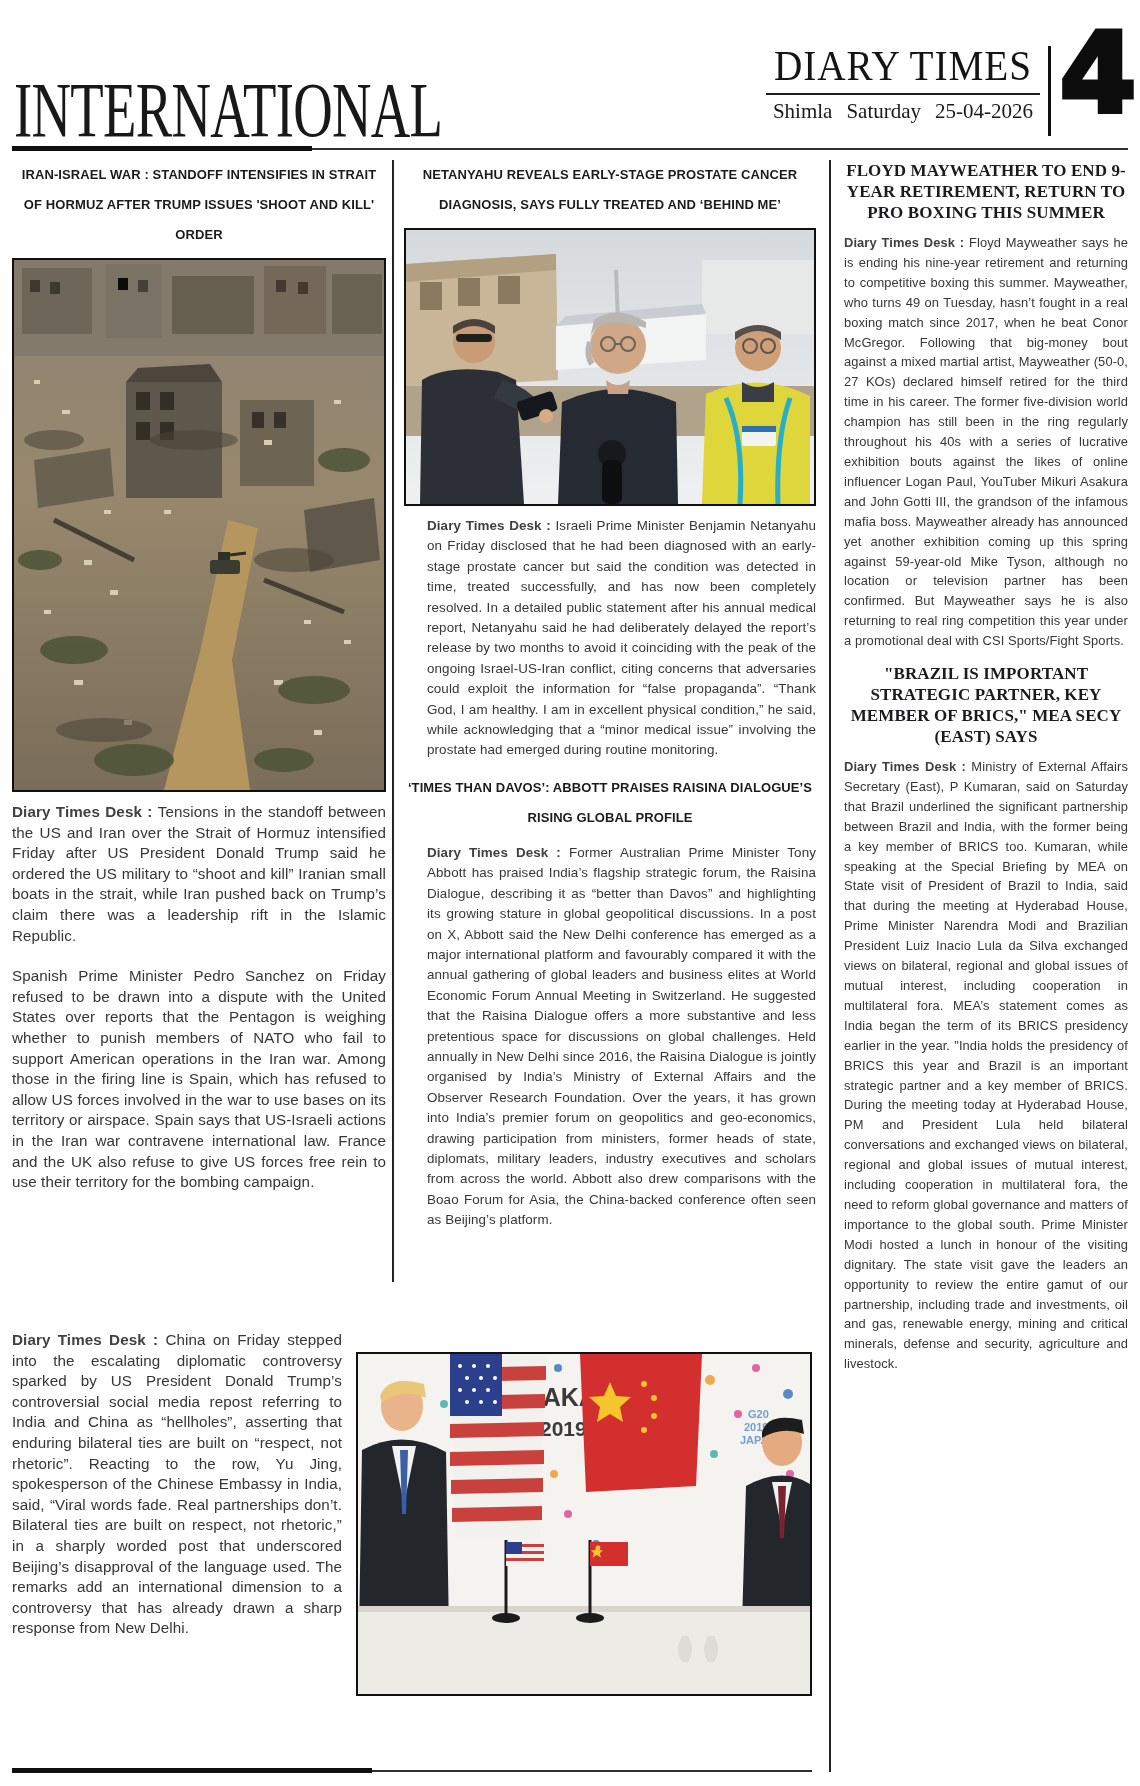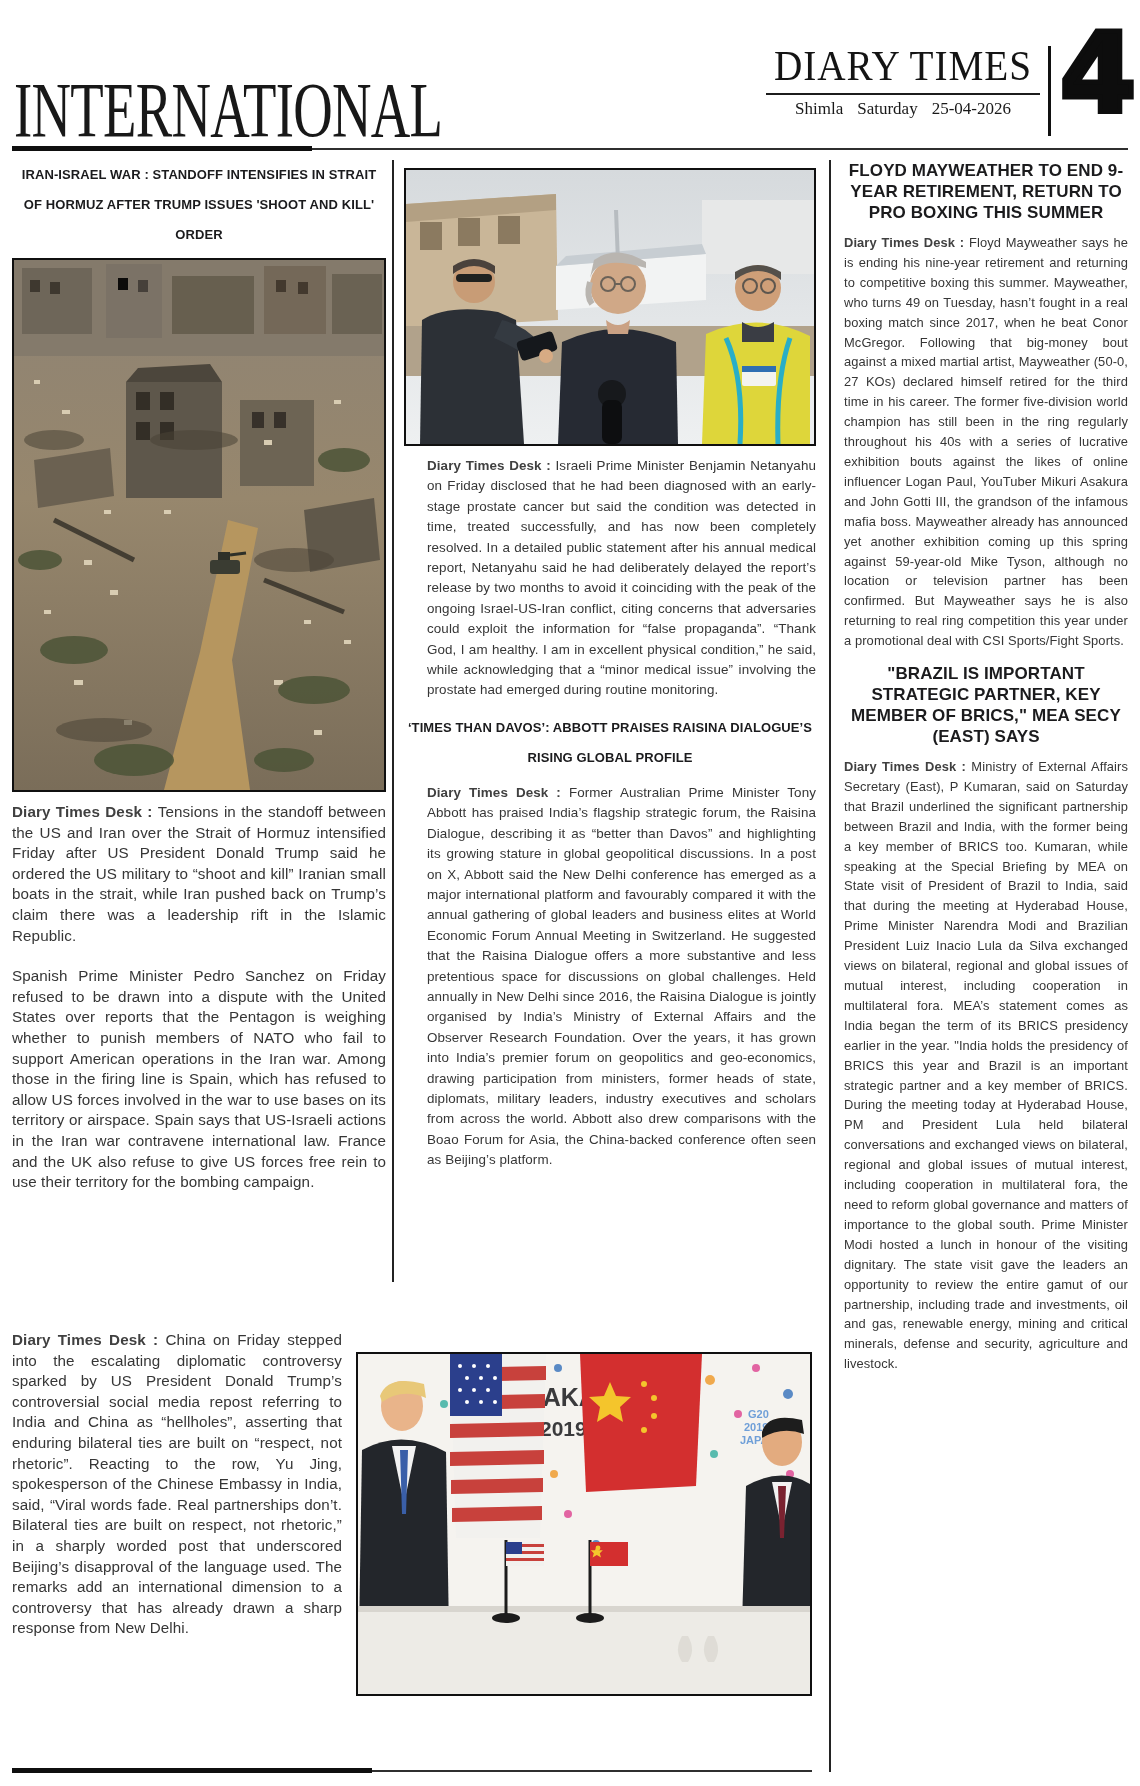--- a/index.html
+++ b/index.html
@@ -15,21 +15,21 @@
     color:#181818; letter-spacing:-1px; white-space:nowrap;
     transform:scale(0.72,1.04); transform-origin:left top;
   }
   .masthead { position:absolute; left:764px; top:40px; width:278px; text-align:center; }
   .mh-title {
     font-family:"Liberation Serif", serif; font-size:40px; color:#141414;
     letter-spacing:1px; white-space:nowrap; transform:scale(0.98,1.08); transform-origin:center top;
   }
   .mh-rule { height:2px; background:#1c1c1c; margin:6px 2px 4px 2px; }
   .mh-date {
-    font-family:"Liberation Serif", serif; font-size:17px; color:#191919;
+    font-family:"Liberation Serif", serif; font-size:21px; color:#191919;
     display:flex; justify-content:center; gap:14px; white-space:nowrap;
   }
   .mh-bar { position:absolute; left:1048px; top:46px; width:3px; height:90px; background:#111; }
   .pageno {
     position:absolute; left:1058px; top:14px; width:80px; text-align:center;
     font-family:"DejaVu Sans", sans-serif; font-size:110px; line-height:120px;
     font-weight:700; color:#0d0d0d; -webkit-text-stroke:5px #0d0d0d;
   }
   .hdr-rule { position:absolute; left:12px; top:148px; width:1116px; height:2px; background:#2f2f2f; }
   .hdr-rule-thick { position:absolute; left:12px; top:146px; width:300px; height:5px; background:#0f0f0f; }
@@ -40,21 +40,21 @@
   .col2 { left:404px; width:412px; height:1150px; overflow:hidden; }
   .col3 { left:844px; width:284px; height:1626px; overflow:hidden; }
   .vdiv { position:absolute; width:2px; background:#232323; }
   .vdiv1 { left:392px; top:160px; height:1122px; }
   .vdiv2 { left:829px; top:160px; height:1612px; }
 
   h2.headline {
     font-family:"Liberation Sans", sans-serif; font-weight:700; color:#1b1b1d;
     text-align:center; font-size:13px; line-height:30px; letter-spacing:0.1px;
   }
-  .col3 h2.headline { font-size:17px; line-height:21px; }
+  .col3 h2.headline { font-size:17px; line-height:21px;font-family:Liberation Serif, serif; }
   h2.sub { margin-top:12px; }
 
   p.body {
     text-align:justify; color:#363636; margin-top:10px;
     font-size:15.2px; line-height:20.6px; letter-spacing:0.1px;
   }
   .col2 p.body { font-size:13.4px; line-height:20.4px;margin-left:23px; }
   .col3 p.body { font-size:12.9px; line-height:19.9px; }
   p.body + p.body { margin-top:20px; }
   b.byline { color:#404040; font-weight:700; }
@@ -180,20 +180,21 @@
             <ellipse cx="40" cy="180" rx="30" ry="10"></ellipse>
         </g>
       </svg>
     </div>
 
     <p class="body"><b class="byline">Diary Times Desk : </b><span>Tensions in the standoff between the US and Iran over the Strait of Hormuz intensified Friday after US President Donald Trump said he ordered the US military to “shoot and kill” Iranian small boats in the strait, while Iran pushed back on Trump’s claim there was a leadership rift in the Islamic Republic.</span></p>
     <p class="body"><span>Spanish Prime Minister Pedro Sanchez on Friday refused to be drawn into a dispute with the United States over reports that the Pentagon is weighing whether to punish members of NATO who fail to support American operations in the Iran war. Among those in the firing line is Spain, which has refused to allow US forces involved in the war to use bases on its territory or airspace. Spain says that US-Israeli actions in the Iran war contravene international law. France and the UK also refuse to give US forces free rein to use their territory for the bombing campaign.</span></p>
   </div>
 
   <div class="col col2">
+    <h2 class="headline">NETANYAHU REVEALS EARLY-STAGE PROSTATE CANCER DIAGNOSIS, SAYS FULLY TREATED AND ‘BEHIND ME’</h2>
 
     <div class="photo photo-bibi">
       <svg width="408" height="274" viewBox="0 0 408 274" xmlns="http://www.w3.org/2000/svg">
         <defs>
           <linearGradient id="sky" x1="0" y1="0" x2="0" y2="1">
             <stop offset="0" stop-color="#d6dadd"></stop>
               <stop offset="1" stop-color="#eef0f1"></stop>
           </linearGradient>
         </defs>
         <rect width="408" height="274" fill="url(#sky)"></rect>

